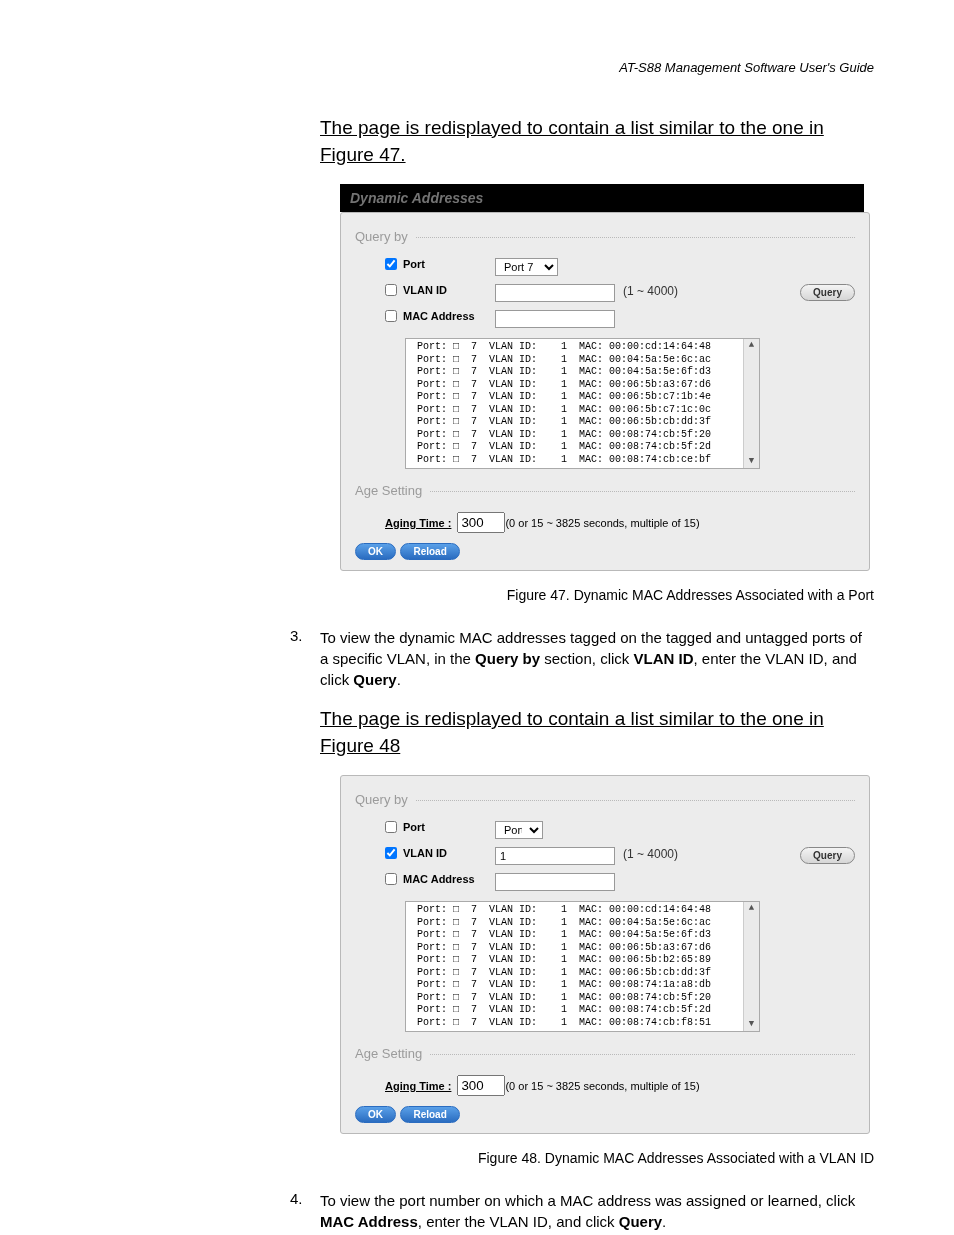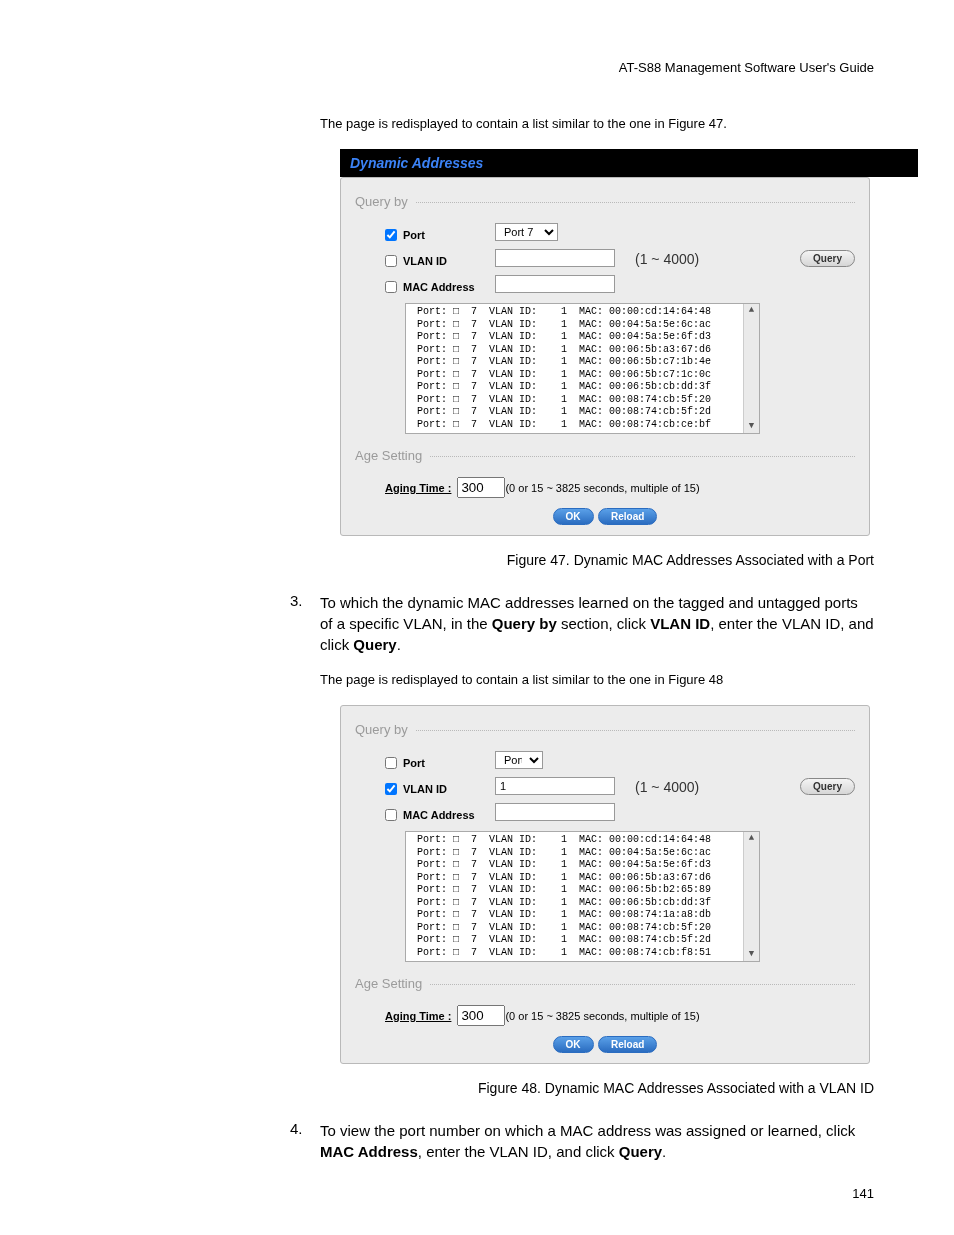--- a/index.html
+++ b/index.html
@@ -9,26 +9,28 @@
     font-family: Arial, Helvetica, sans-serif;
     color: #000;
     width: 954px;
   }
   .page {
     padding: 60px 80px 40px 100px;
   }
   .header-right {
     text-align: right;
     font-size: 13px;
+    font-style: italic;
     margin-bottom: 40px;
   }
   .body-text {
-    font-size: 13px;
+    font-size: 19px;
     line-height: 1.4;
     margin: 0 0 16px 220px;
+    text-decoration: underline;
   }
   .figure-caption {
     text-align: right;
     font-size: 14px;
     margin: 16px 0 24px 0;
   }
   .list-item {
     display: flex;
     margin: 0 0 16px 190px;
   }
@@ -55,36 +57,36 @@
   }
   .panel {
     background: #ececec;
     border: 1px solid #b9b9b9;
     border-radius: 3px;
     padding: 10px 14px 10px 14px;
     box-sizing: border-box;
   }
   .panel-dark-header {
     background: #000;
-    color: #3b82f6;
+    color: #737373;
     padding: 6px 10px;
     font-style: italic;
     font-weight: bold;
     font-size: 14px;
-    width: 578px;
+    width: 524px;
     box-sizing: border-box;
   }
   .section-label {
     color: #9b9b9b;
     font-size: 13px;
     margin: 6px 0 6px 0;
   }
   .form-row {
     display: flex;
-    align-items: flex-end;
+    align-items: flex-start;
     margin: 8px 0 8px 30px;
     font-size: 11px;
   }
   .form-row .lbl {
     display: flex;
     align-items: center;
     width: 110px;
     font-weight: bold;
   }
   .form-row input[type="checkbox"] {
@@ -93,23 +95,23 @@
   }
   .form-row select, .form-row input[type="text"] {
     font-size: 11px;
     height: 18px;
     border: 1px solid #999;
     background: #fff;
     box-sizing: border-box;
     padding: 0 4px;
   }
   .form-row .range {
-    font-size: 14px;
+    font-size: 12px;
     color: #333;
-    margin-left: 20px;
+    margin-left: 8px;
   }
   .btn {
     display: inline-block;
     border: 1px solid #888;
     border-radius: 10px;
     background: linear-gradient(#f4f4f4,#d6d6d6);
     font-size: 10px;
     padding: 2px 12px;
     color: #333;
     font-weight: bold;
@@ -148,21 +150,21 @@
   }
   .mac-list .scroll .arrow { font-size: 9px; color: #555; line-height: 1; }
   .age-row {
     display: flex;
     align-items: center;
     margin: 8px 0 8px 30px;
     font-size: 11px;
   }
   .age-row .lbl { font-weight: bold; margin-right: 6px; text-decoration: underline; }
   .panel-buttons {
-    text-align: center;
+    text-align: left;
     margin-top: 8px;
   }
   .section-line {
     display: flex;
     align-items: center;
     gap: 8px;
   }
   .section-line .dots-fill {
     flex: 1;
     border-bottom: 1px dotted #b9b9b9;
@@ -247,21 +249,21 @@
         <span class="btn primary">Reload</span>
       </div>
     </div>
   </div>
 
   <div class="figure-caption">Figure 47. Dynamic MAC Addresses Associated with a Port</div>
 
   <div class="list-item">
     <div class="list-num">3.</div>
     <div class="list-body">
-      <span>To which the dynamic MAC addresses learned on the tagged and untagged ports of a specific VLAN, in the </span><b>Query by</b><span> section, click </span><b>VLAN ID</b><span>, enter the VLAN ID, and click </span><b>Query</b><span>.</span>
+      <span>To view the dynamic MAC addresses tagged on the tagged and untagged ports of a specific VLAN, in the </span><b>Query by</b><span> section, click </span><b>VLAN ID</b><span>, enter the VLAN ID, and click </span><b>Query</b><span>.</span>
     </div>
   </div>
 
   <p class="body-text">The page is redisplayed to contain a list similar to the one in Figure 48</p>
 
   <div class="panel-wrap">
     <div class="panel">
       <div class="section-line">
         <span class="section-label">Query by</span>
         <span class="dots-fill"></span>

